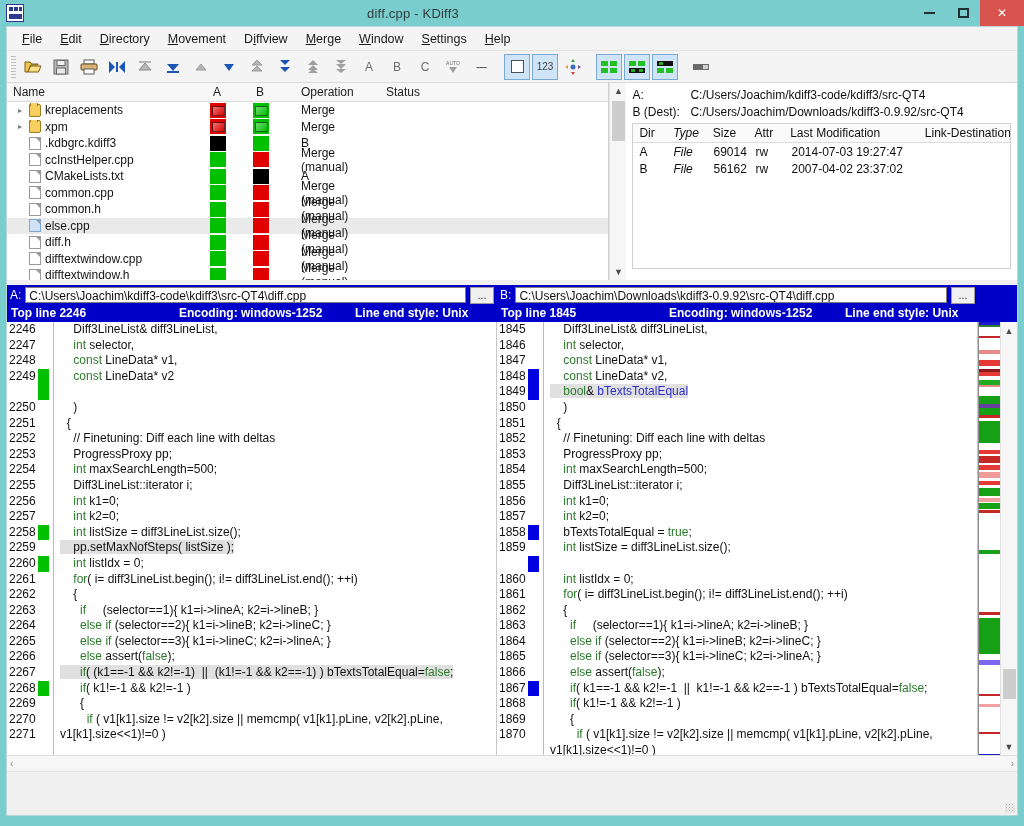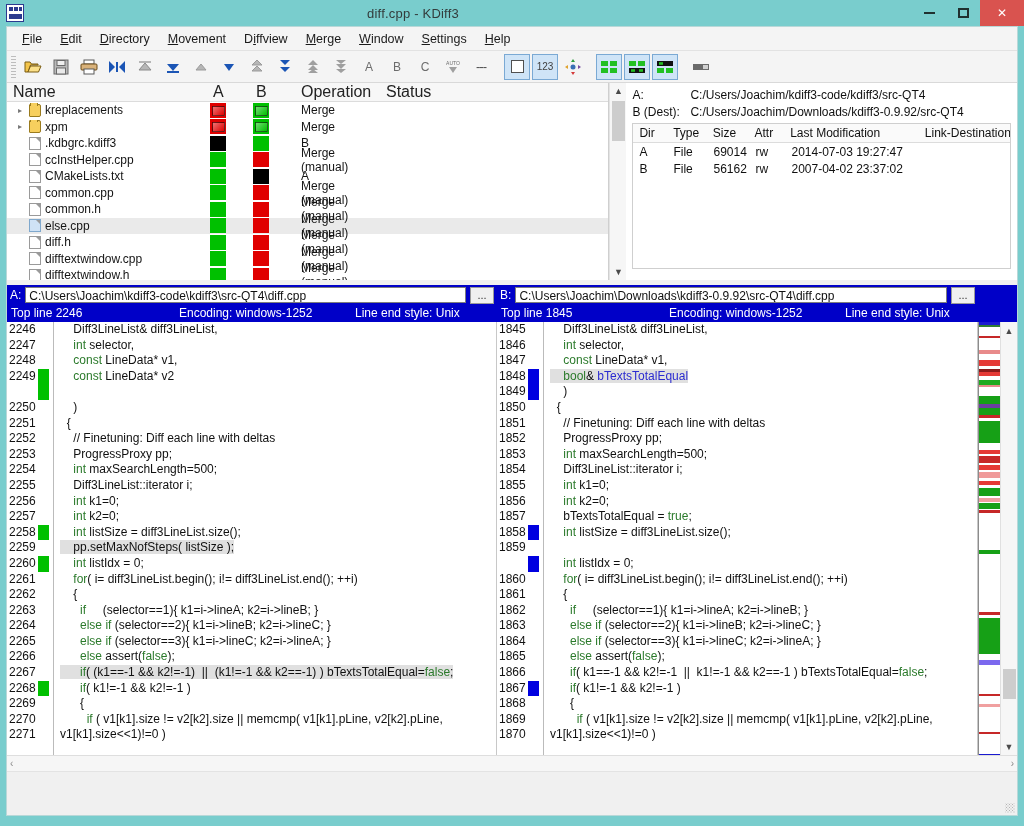--- a/index.html
+++ b/index.html
@@ -97,21 +97,21 @@
   }
   .dirlist {
     width: 608px; position: relative;
     background: #ffffff;
     border-right: 1px solid #cfcfcf;
     display: flex; flex-direction: column;
   }
   .dl-header {
     display: flex; height: 19px;
     background: #f7f7f7; border-bottom: 1px solid #dcdcdc;
-    font-size: 16px; color: #222;
+    font-size: 12px; color: #222;
     align-items: center; flex: 0 0 auto;
   }
   .dl-header .col { padding-left: 6px; overflow: hidden; white-space: nowrap; }
   .c-name { width: 200px; }
   .c-a { width: 43px; }
   .c-b { width: 45px; }
   .c-op { width: 85px; }
   .c-st { flex: 1 1 auto; }
   .dl-body { flex: 1 1 auto; overflow: hidden; position: relative; }
   .dl-row {
@@ -188,21 +188,21 @@
     border: 1px solid #cfcfcf; margin-top: 4px; background: #fff;
     height: 146px; overflow: hidden;
   }
   .it-head {
     display: flex; height: 19px; align-items: center;
     border-bottom: 1px solid #dcdcdc; background: #fafafa; font-size: 12px;
   }
   .it-row { display: flex; height: 17px; align-items: center; font-size: 12px; }
   .it-head .cell, .it-row .cell { padding-left: 6px; white-space: nowrap; overflow: hidden; }
   .w-dir { width: 34px; }
-  .w-type { width: 40px; }
+  .w-type { width: 40px; font-style: italic; }
   .w-size { width: 42px; }
   .w-attr { width: 36px; }
   .w-mod { width: 136px; }
   .w-link { flex: 1 1 auto; }
 
   
   .splitter { height: 5px; background: #f0f0f0; flex: 0 0 auto; }
 
   
   .diff-region { flex: 1 1 auto; display: flex; flex-direction: column; min-height: 0; }
@@ -218,21 +218,21 @@
     flex: 1 1 auto; height: 16px; background: #ffffff; color: #101010;
     border: 1px solid #7d7d7d; font-size: 12px; padding: 0 3px;
     line-height: 16px; white-space: nowrap; overflow: hidden;
   }
   .ph-btn {
     width: 24px; height: 17px; background: #f0f0f0; color: #333;
     border: 1px solid #9a9a9a; font-size: 11px; line-height: 15px; text-align: center;
   }
   .ph-bottom {
     display: flex; height: 16px; align-items: center; font-size: 12px;
-    padding: 0 4px; color: #ffffff;
+    padding: 0 4px; color: #ffffff; font-weight: bold;
   }
   .ph-bottom .s1 { width: 168px; }
   .ph-bottom .s2 { width: 176px; }
 
   .panes { flex: 1 1 auto; display: flex; min-height: 0; }
   .codepane {
     position: relative; background: #ffffff;
     overflow: hidden; display: flex;
     border-right: 1px solid #c8c8c8;
   }
@@ -869,20 +869,21 @@
                 <div class="mark blue" style="top: 202.8px; height: 15.6px;"></div>
                 <div class="mark blue" style="top: 234px; height: 15.6px;"></div>
                 <div class="mark blue" style="top: 358.8px; height: 15.6px;"></div>
               </div>
           </div>
           <div class="gutter-sep"></div>
           <div class="codetext" id="code-b">
               <div class="cline">    Diff3LineList&amp; diff3LineList,</div>
               <div class="cline">    <span class="tokgreen">int</span> selector,</div>
               <div class="cline">    <span class="tokgreen">const</span> LineData* v1,</div>
+              <div class="cline">    <span class="tokgreen">const</span> LineData* v2,</div>
               <div class="cline"><span class="hl">    <span class="tokgreen">bool</span>&amp; <span class="tokblue">bTextsTotalEqual</span></span></div>
               <div class="cline">    )</div>
               <div class="cline">  {</div>
               <div class="cline">    // Finetuning: Diff each line with deltas</div>
               <div class="cline">    ProgressProxy pp;</div>
               <div class="cline">    <span class="tokgreen">int</span> maxSearchLength=500;</div>
               <div class="cline">    Diff3LineList::iterator i;</div>
               <div class="cline">    <span class="tokgreen">int</span> k1=0;</div>
               <div class="cline">    <span class="tokgreen">int</span> k2=0;</div>
               <div class="cline">    bTextsTotalEqual = <span class="tokgreen">true</span>;</div>

